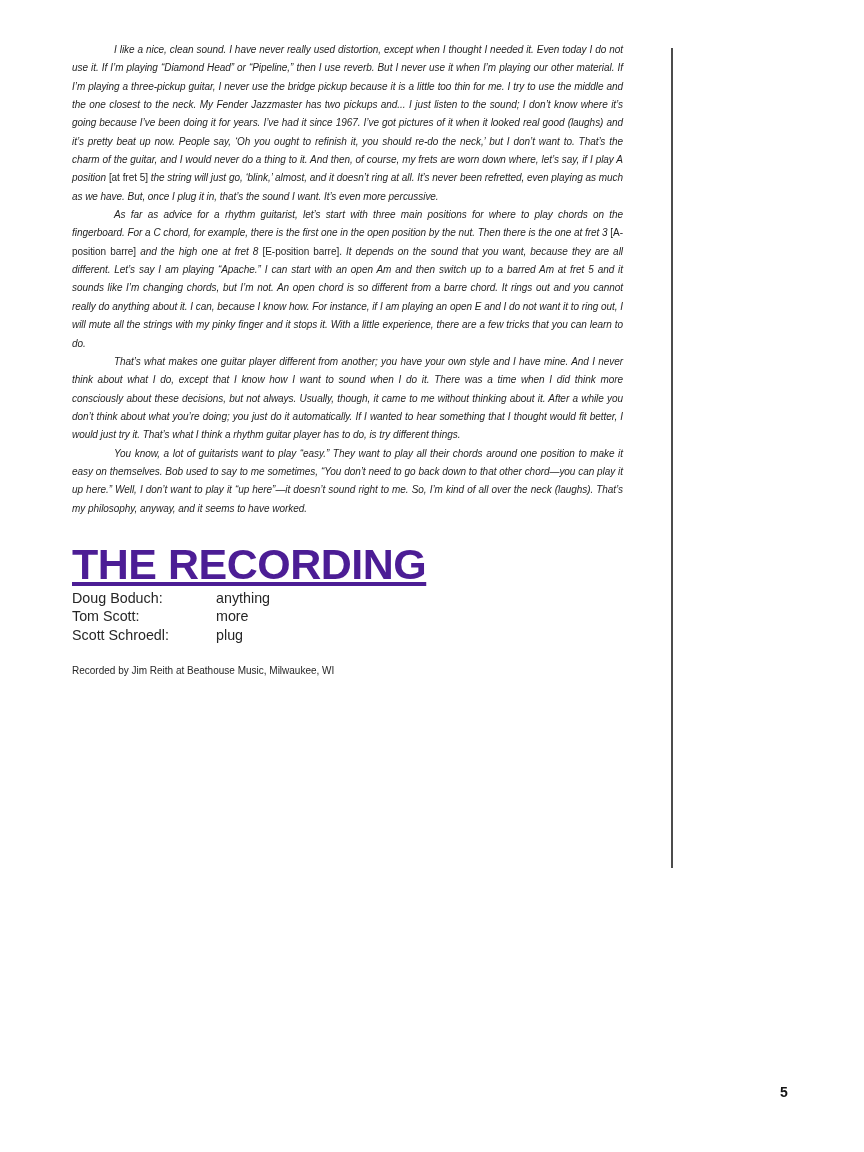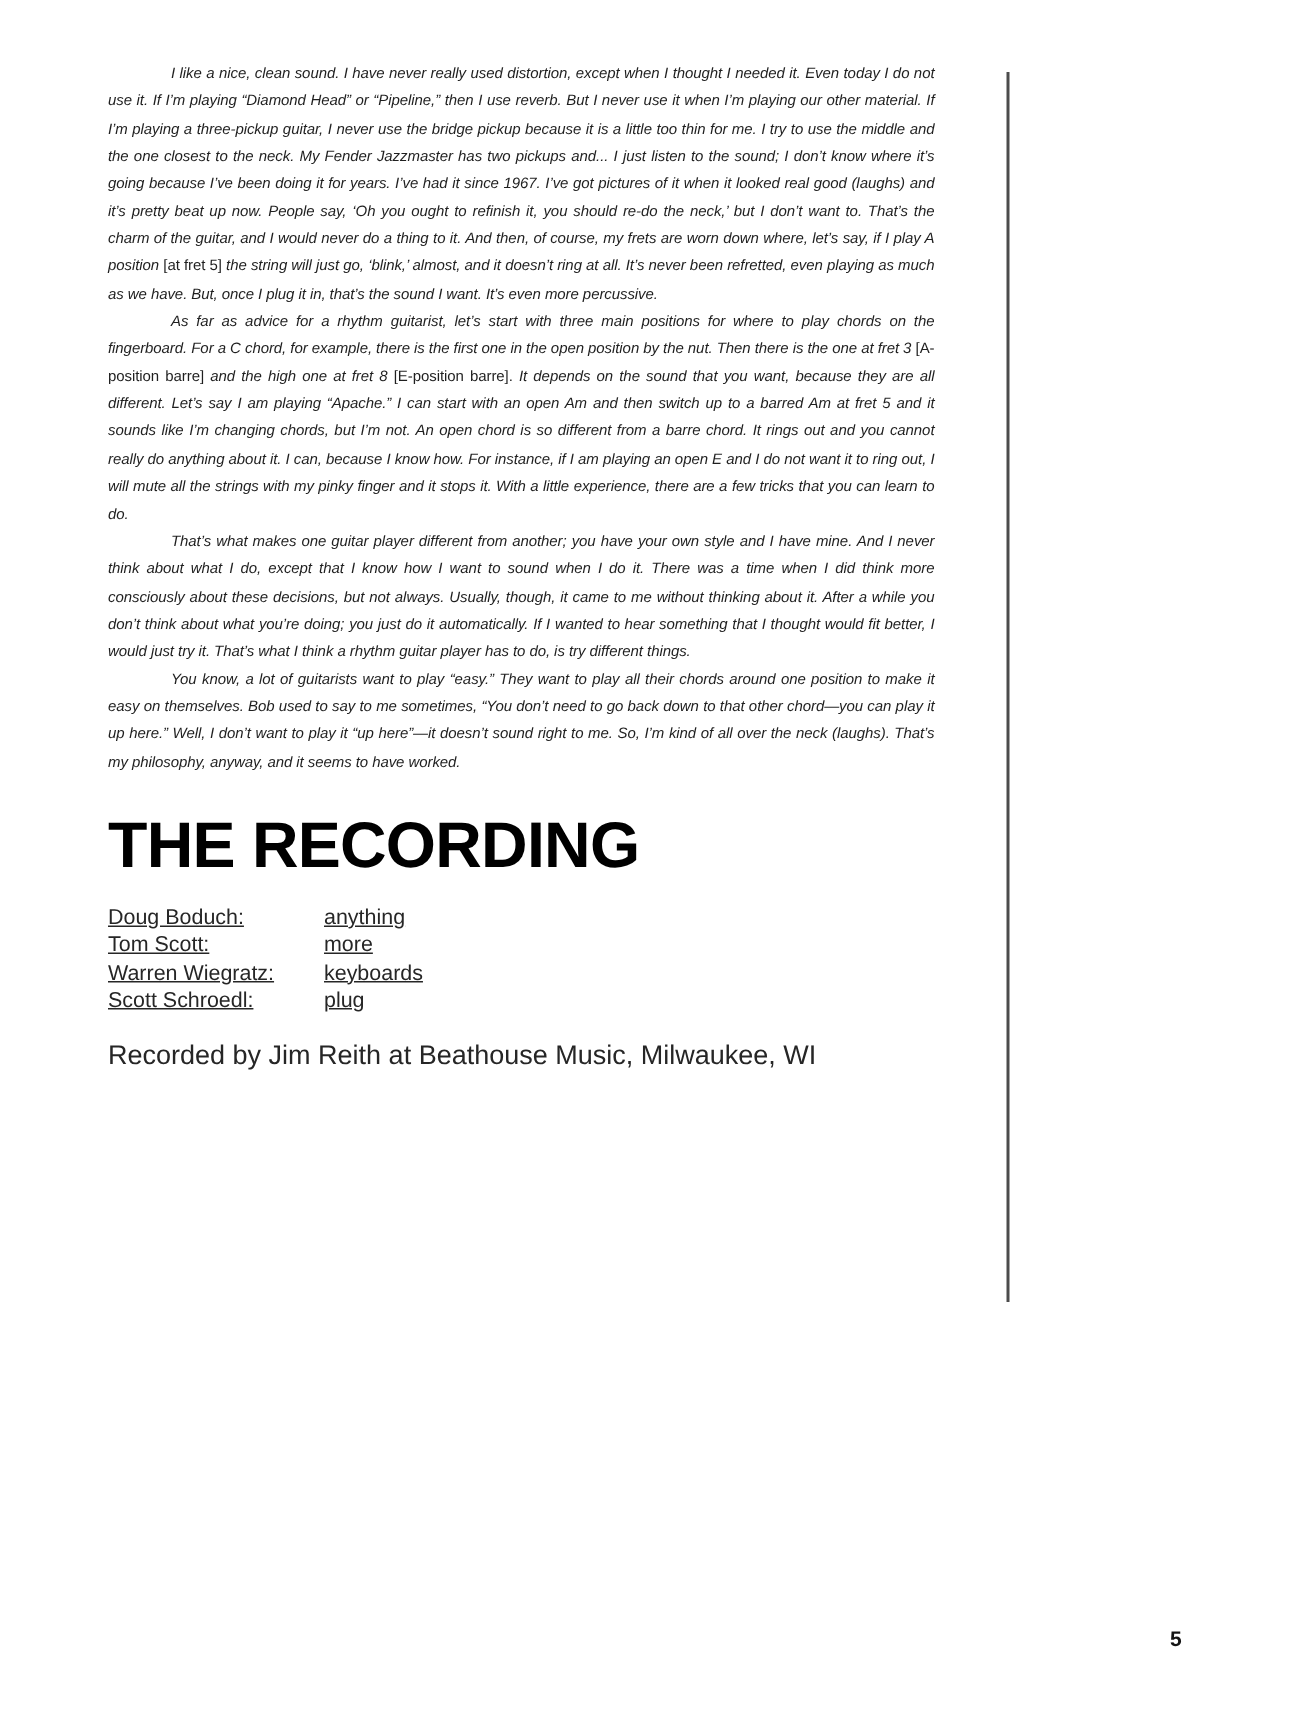--- a/index.html
+++ b/index.html
@@ -36,34 +36,34 @@
     letter-spacing: -0.05px;
     color: #1f1f1f;
   }
   .quote .roman { font-style: normal; }
   .heading {
     margin: 25px 0 0 0;
     font-size: 43px;
     line-height: 1;
     font-weight: bold;
     letter-spacing: -0.5px;
-    color: #000000;
+    color: #4c1d95;
+    text-decoration: underline;
   }
   .credits {
-    margin-top: 17px;
+    margin-top: 3px;
     font-size: 14.3px;
     line-height: 18.3px;
     color: #262626;
-    text-decoration: underline;
   }
   .credit-row { display: flex; }
   .credit-name { width: 144px; flex: 0 0 144px; }
   .recorded-by {
     margin: 18px 0 0 0;
-    font-size: 18px;
+    font-size: 10px;
     line-height: 18.3px;
     color: #262626;
   }
   .page-number {
     position: absolute;
     left: 780px;
     top: 1084px;
     font-size: 14px;
     font-weight: bold;
     color: #141414;
@@ -88,24 +88,20 @@
     <div class="credits">
         <div class="credit-row">
           <span class="credit-name">Doug Boduch:</span>
           <span class="credit-role">anything</span>
         </div>
         <div class="credit-row">
           <span class="credit-name">Tom Scott:</span>
           <span class="credit-role">more</span>
         </div>
         <div class="credit-row">
-          <span class="credit-name">Warren Wiegratz:</span>
-          <span class="credit-role">keyboards</span>
-        </div>
-        <div class="credit-row">
           <span class="credit-name">Scott Schroedl:</span>
           <span class="credit-role">plug</span>
         </div>
       </div>
 
     <p class="recorded-by">Recorded by Jim Reith at Beathouse Music, Milwaukee, WI</p>
   </div>
 
   <div class="page-number">5</div>
 </div>

